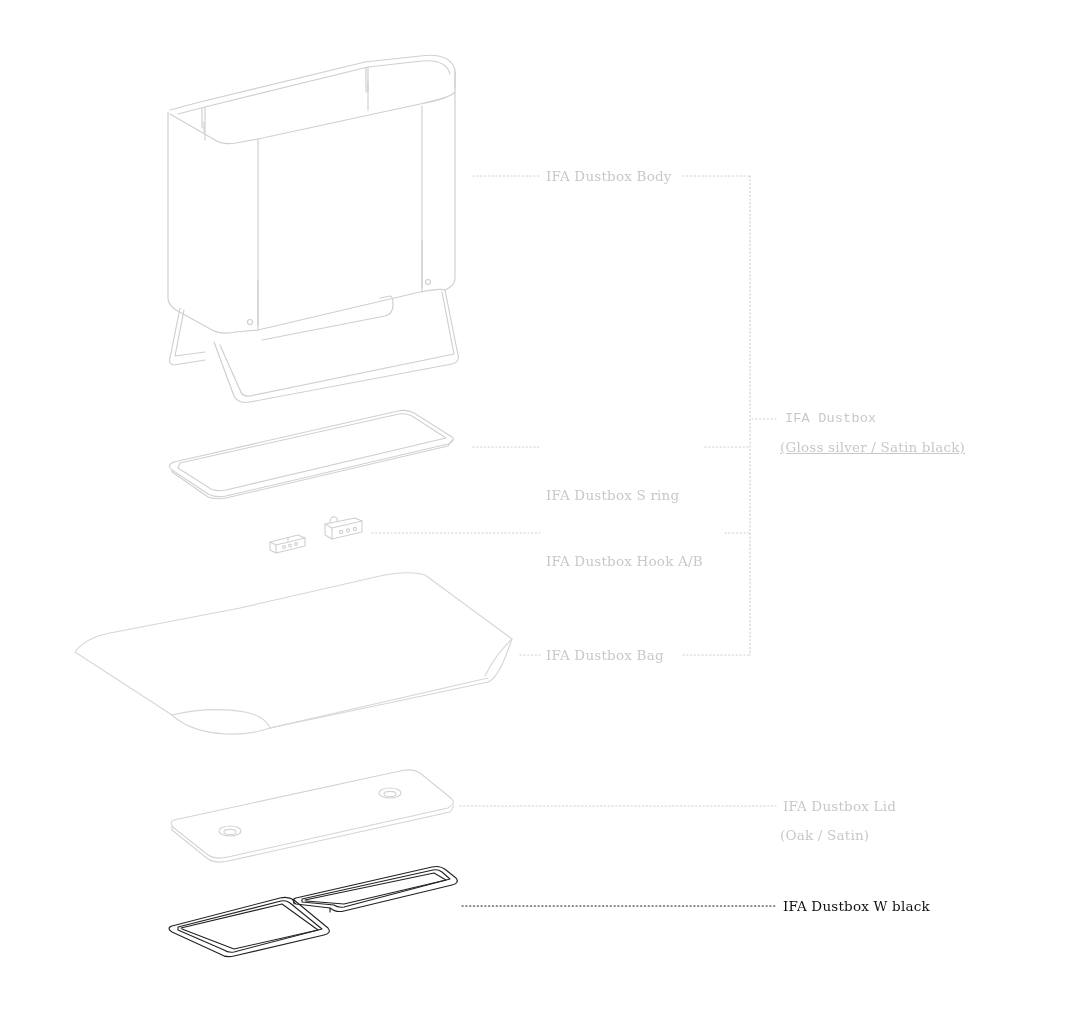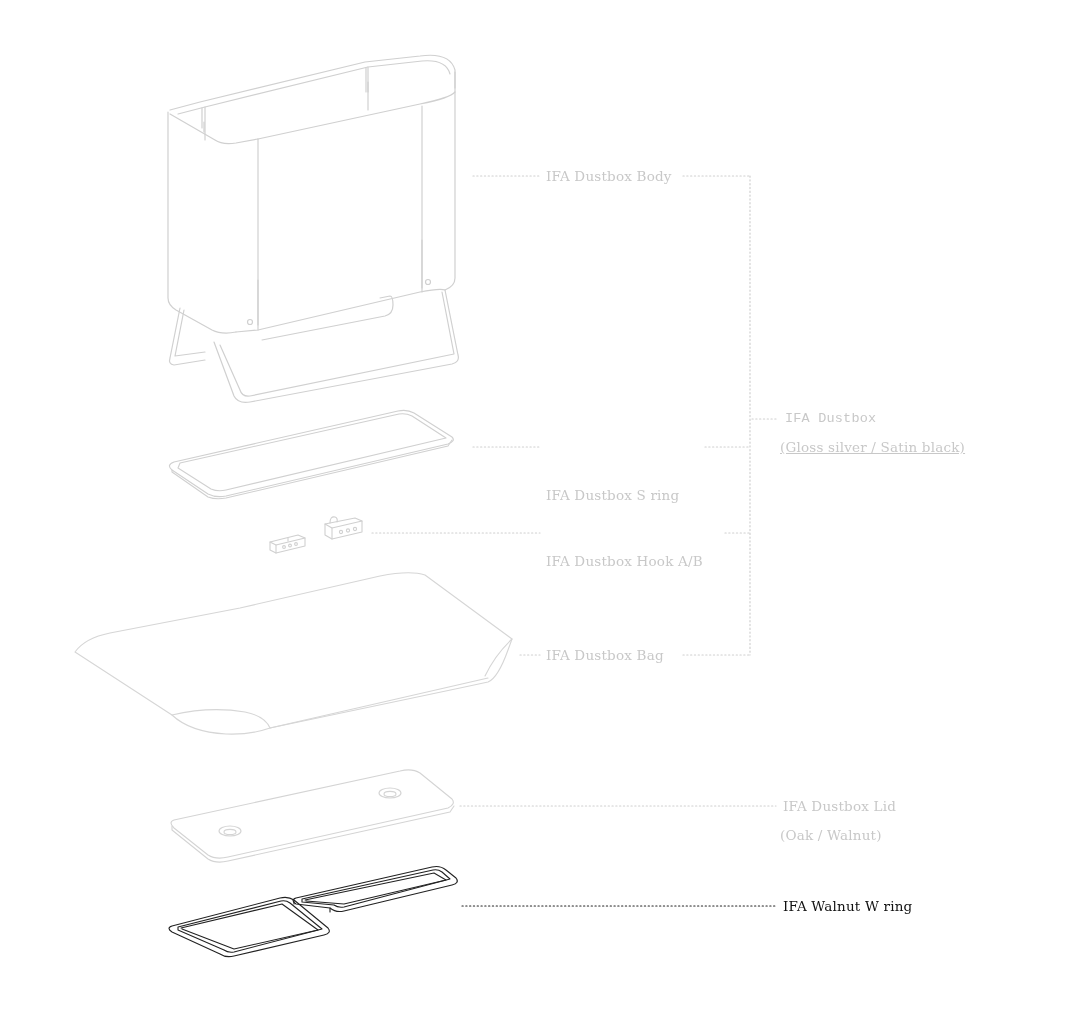--- a/index.html
+++ b/index.html
@@ -124,16 +124,16 @@
   
   <div class="label muted" style="left:545px; top:167px;">IFA Dustbox Body</div>
   <div class="label muted" style="left:545px; top:438px;margin-top:48px;">IFA Dustbox S ring</div>
   <div class="label muted" style="left:545px; top:552px;">IFA Dustbox Hook A/B</div>
   <div class="label muted" style="left:545px; top:646px;text-align:right;">IFA Dustbox Bag</div>
 
   <div class="label muted" style="left:784px; top:410px;font-family:Liberation Mono, monospace;">IFA Dustbox</div>
   <div class="label muted" style="left:779px; top:438px;text-decoration:underline;">(Gloss silver / Satin black)</div>
 
   <div class="label muted" style="left:782px; top:797px;">IFA Dustbox Lid</div>
-  <div class="label muted" style="left:779px; top:826px;">(Oak / Walnut)</div>
+  <div class="label muted" style="left:779px; top:826px;">(Oak / Satin)</div>
 
-  <div class="label active" style="left:782px; top:897px;">IFA Walnut W ring</div>
+  <div class="label active" style="left:782px; top:897px;">IFA Dustbox W black</div>
 </div>
 
 </body></html>

